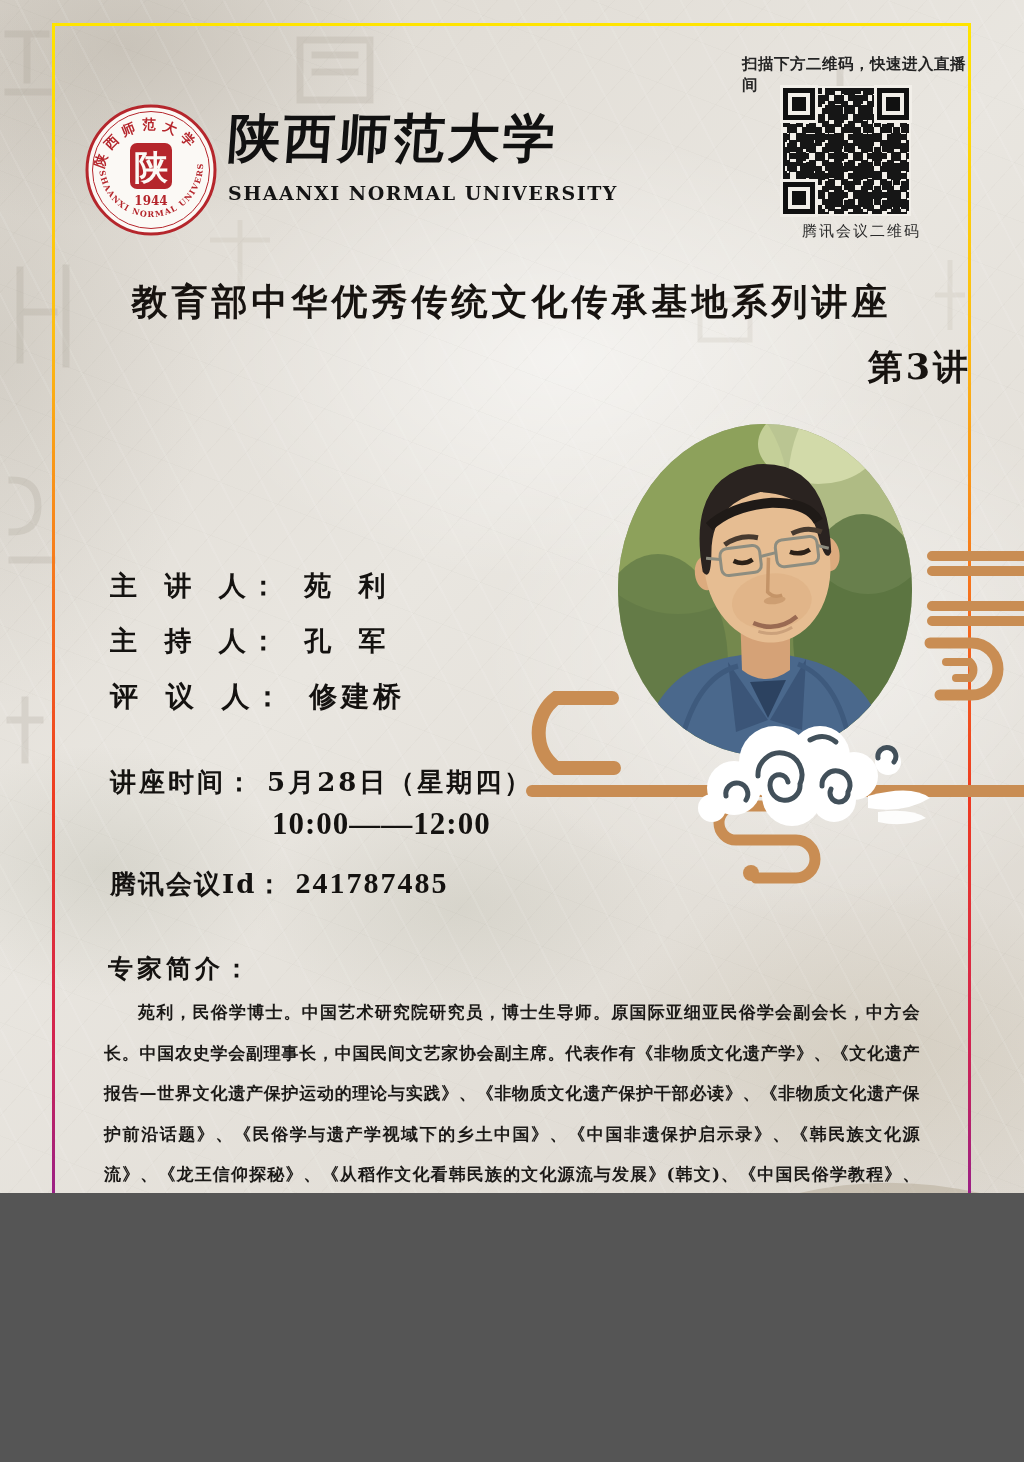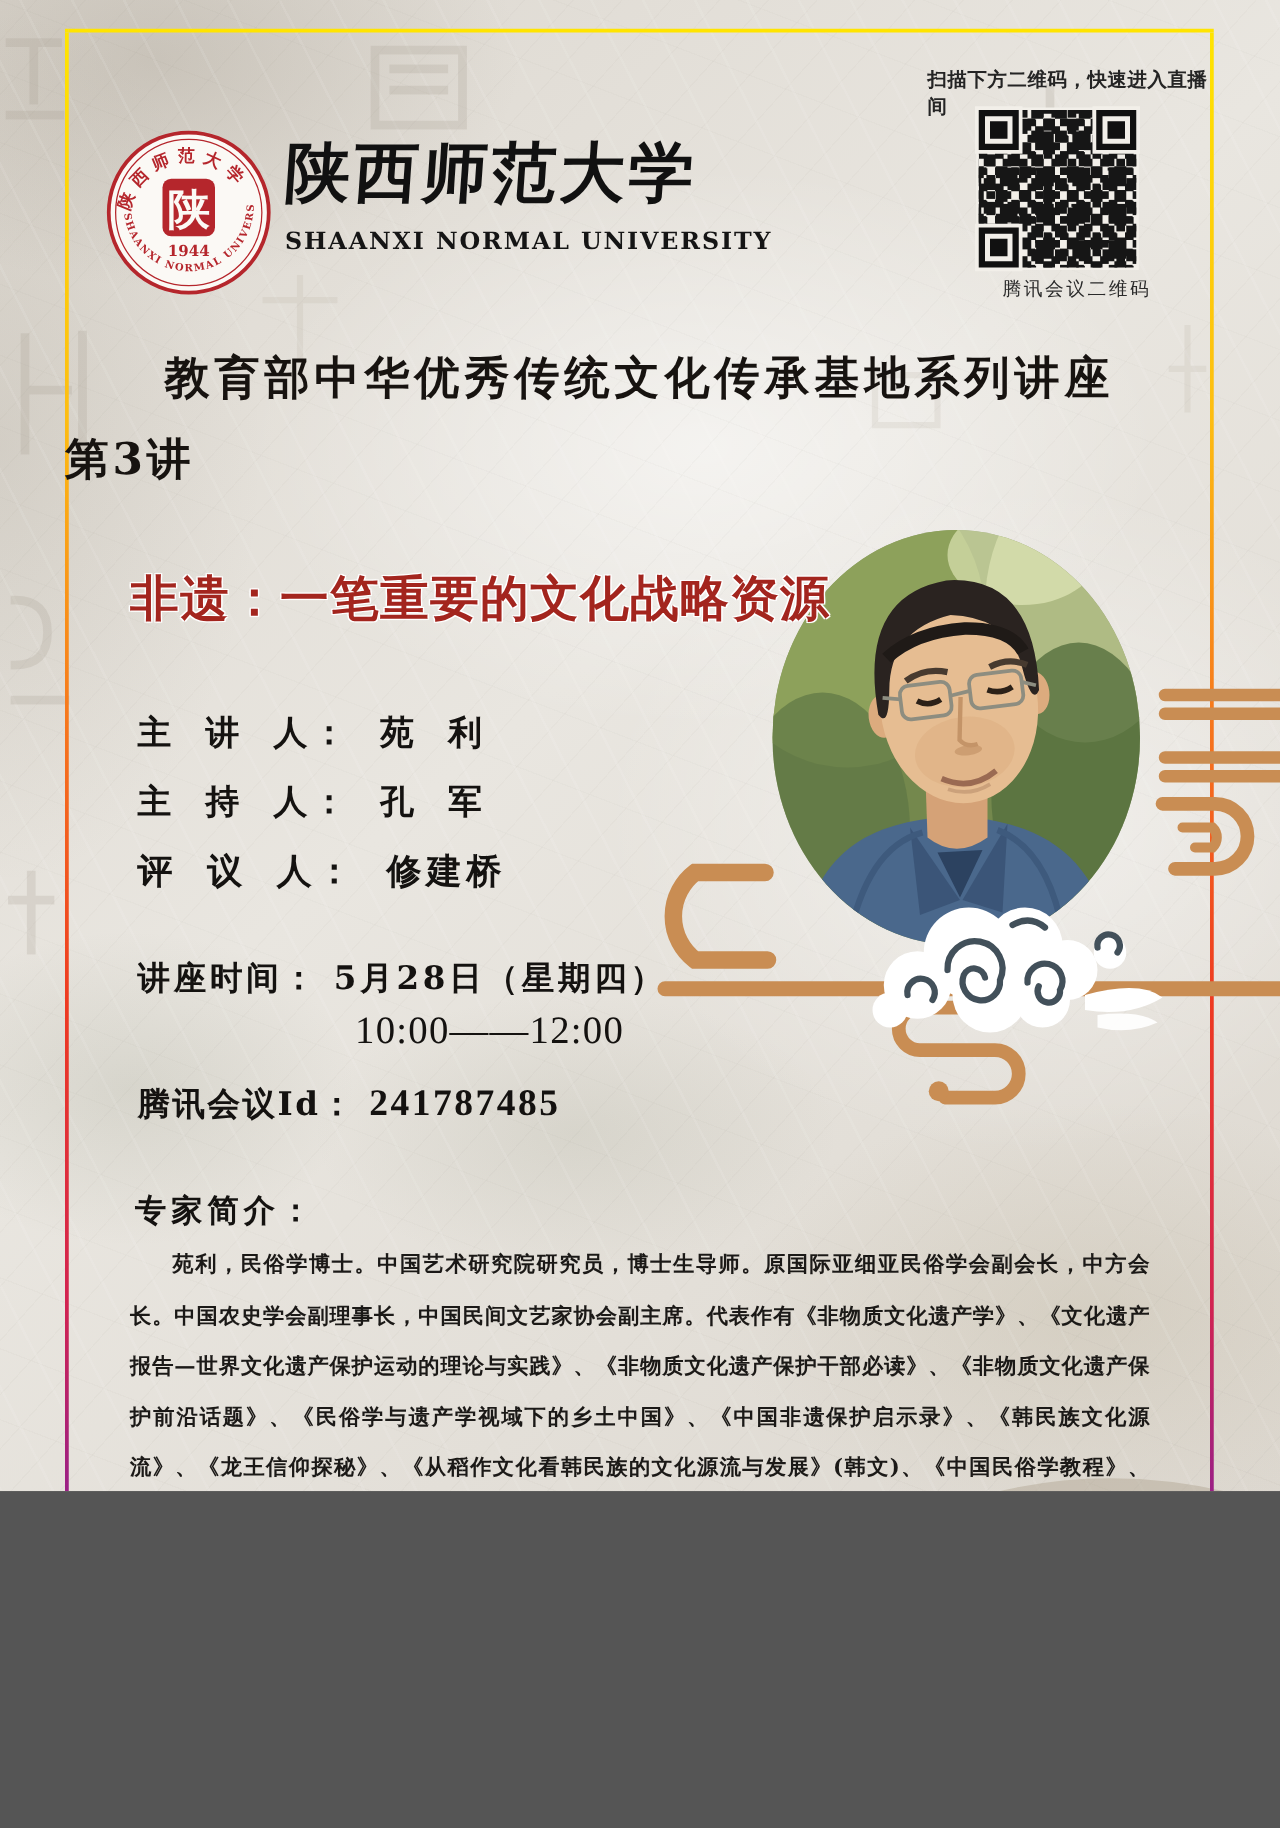--- a/index.html
+++ b/index.html
@@ -42,31 +42,31 @@
   .qr-f{position:absolute;width:32px;height:32px;border:5px solid #111;background:#f2efe9;box-sizing:border-box;box-shadow:0 0 0 3px #f2efe9;}
   .qr-f::after{content:'';position:absolute;inset:4px;background:#111;}
   .qr-f.tl{left:2px;top:2px}.qr-f.tr{right:2px;top:2px}.qr-f.bl{left:2px;bottom:2px}
   .qr-caption{left:771px;top:222px;width:150px;text-align:right;font-family:"DejaVu Serif",serif;font-size:15px;color:#2a2a2a;letter-spacing:2px;z-index:6;}
   .seal{left:84px;top:103px;width:134px;height:134px;z-index:6;}
   .uni-name{left:228px;top:104px;z-index:6;color:#111;}
   .uni-name .zh{font-family:"DejaVu Serif",serif;font-weight:900;font-size:52px;letter-spacing:3px;transform:skewX(-4deg);}
   .uni-name .en{font-family:"DejaVu Serif",serif;font-weight:bold;font-size:19px;letter-spacing:1.5px;margin-top:8px;color:#151515;}
   
   .series1{left:52px;top:278px;width:919px;text-align:center;font-family:"DejaVu Serif",serif;font-weight:900;font-size:36px;letter-spacing:4px;color:#171310;z-index:6;}
-  .series2{left:52px;top:344px;width:919px;text-align:left;font-family:"DejaVu Serif",serif;font-weight:900;font-size:35px;letter-spacing:3px;color:#171310;z-index:6;}
+  .series2{left:52px;top:344px;width:919px;text-align:right;font-family:"DejaVu Serif",serif;font-weight:900;font-size:35px;letter-spacing:3px;color:#171310;z-index:6;}
   
   .lec-title{left:104px;top:452px;font-family:"DejaVu Serif",serif;font-weight:900;font-size:39px;letter-spacing:1px;color:#a3251e;z-index:7;
     text-shadow:0 0 2px #fff,1px 1px 0 #fff,-1px -1px 0 #fff,1px -1px 0 #fff,-1px 1px 0 #fff;}
   
   .info{color:#141210;font-family:"DejaVu Serif",serif;font-weight:900;z-index:6;}
   .line-speaker{left:110px;top:568px;font-size:27px;letter-spacing:4px;word-spacing:10px;}
   .line-host{left:110px;top:623px;font-size:27px;letter-spacing:4px;word-spacing:10px;}
   .line-comm{left:110px;top:678px;font-size:28px;letter-spacing:4px;word-spacing:10px;}
   .line-time{left:110px;top:747px;font-size:26px;letter-spacing:3px;margin-top:18px;}
-  .line-range{left:284px;top:806px;font-size:31px;letter-spacing:1px;font-weight:400;font-family:"Liberation Serif",serif;}
+  .line-range{left:272px;top:806px;font-size:31px;letter-spacing:1px;font-weight:700;font-family:"Liberation Serif",serif;}
   .line-meet{left:110px;top:866px;font-size:26px;letter-spacing:2px;}
   .line-meet .num{font-family:"Liberation Serif",serif;font-size:30px;letter-spacing:2px;font-weight:700;}
   
   .bio-head{left:108px;top:952px;font-size:25px;font-weight:900;letter-spacing:4px;color:#141210;font-family:"DejaVu Serif",serif;z-index:6;}
   .bio-body{left:104px;top:992px;width:816px;font-size:17px;line-height:40.5px;letter-spacing:.5px;
     text-align:justify;text-indent:2em;color:#1b1917;font-weight:700;font-family:"DejaVu Serif",serif;z-index:6;}
   
   .photo{left:618px;top:424px;width:294px;height:332px;z-index:4;}
   
   .orn{z-index:6;pointer-events:none;}
@@ -198,21 +198,20 @@
   </svg>
 
   <div class="abs uni-name">
     <div class="zh">陕西师范大学</div>
     <div class="en">SHAANXI NORMAL UNIVERSITY</div>
   </div>
 
   <div class="abs series1">教育部中华优秀传统文化传承基地系列讲座</div>
   <div class="abs series2">第3讲</div>
 
-  <div class="abs lec-title">非遗：一笔重要的文化战略资源</div>
 
   <svg class="abs photo" viewBox="0 0 294 332">
     <defs>
         <clipPath id="oval">
           <ellipse cx="147" cy="166" rx="147" ry="166"></ellipse>
         </clipPath>
       </defs>
     <g clip-path="url(#oval)">
       <rect width="294" height="332" fill="#74884d"></rect>
       <ellipse cx="60" cy="70" rx="110" ry="120" fill="#93a75f" opacity=".8"></ellipse>

